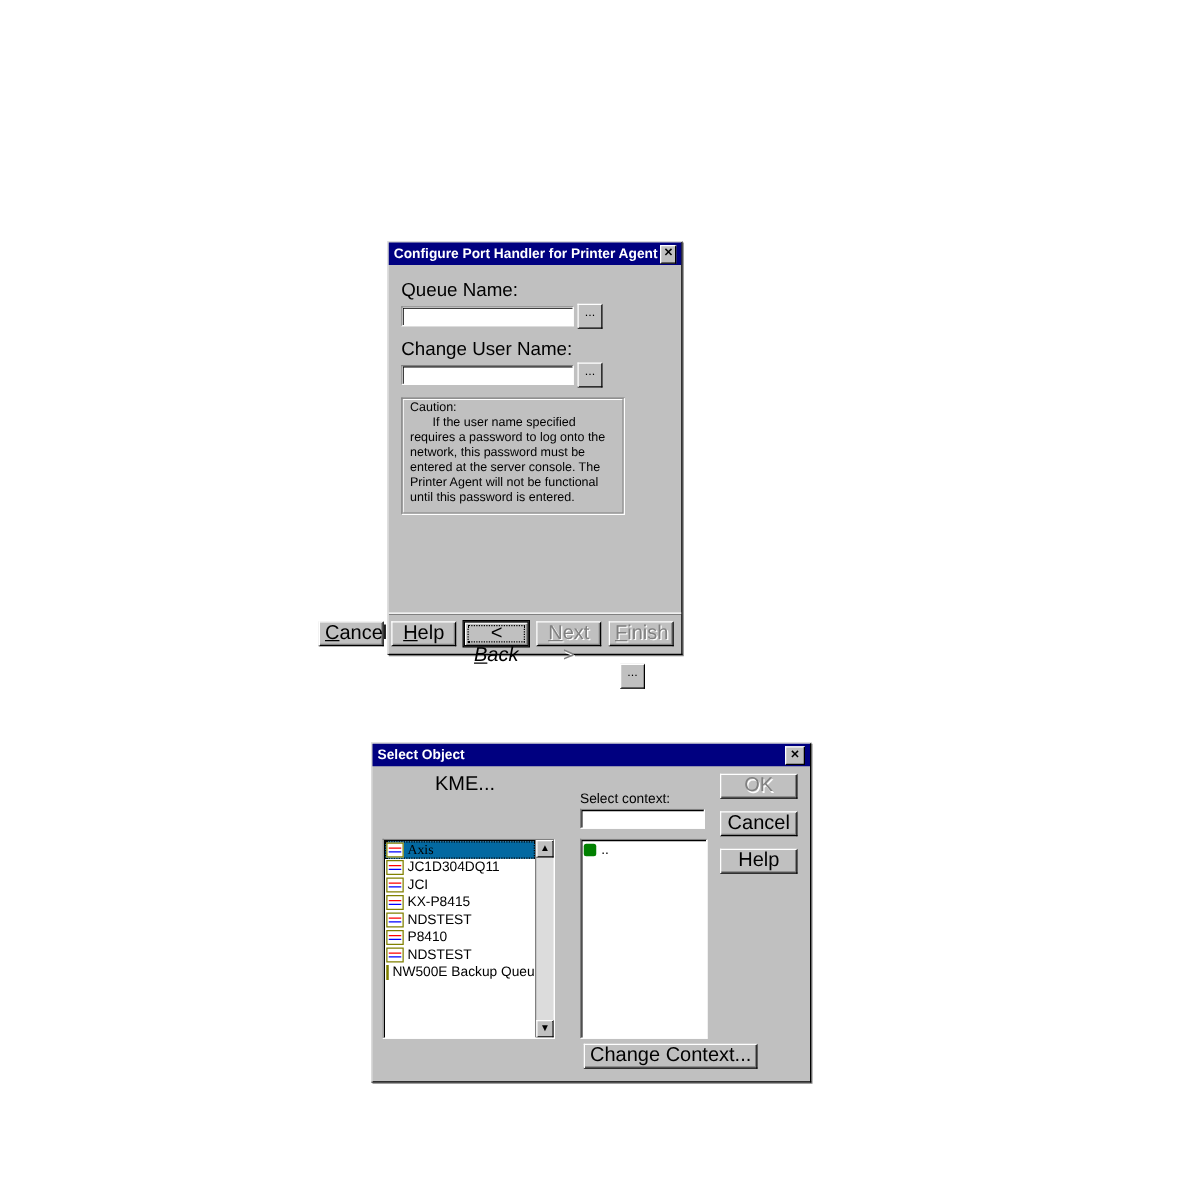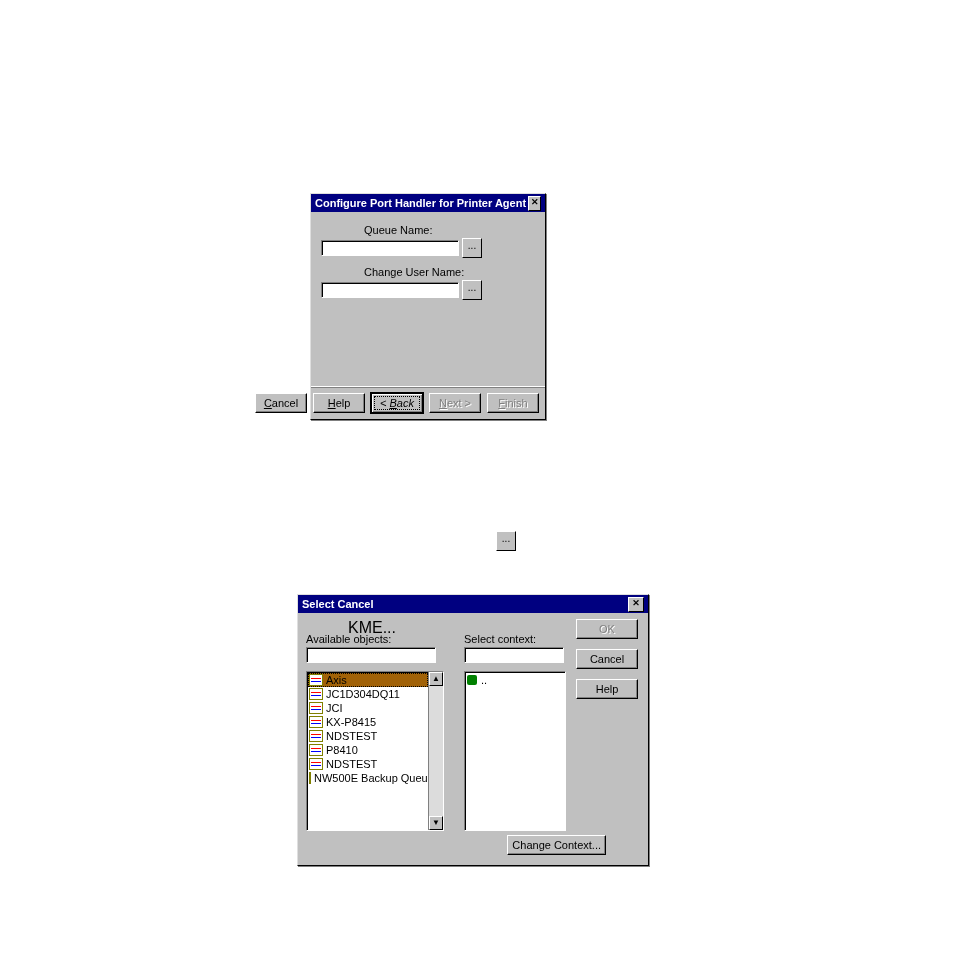--- a/index.html
+++ b/index.html
@@ -48,24 +48,23 @@
     text-align: center;
     color: #000;
     font-family: Arial, sans-serif;
     font-weight: bold;
     cursor: default;
   }
   .dialog-body {
     padding: 8px 10px;
   }
   .field-label {
-    font-size: 11px;
+    font-size: 15px;
     margin-bottom: 2px;
     margin-top: 4px;
-    margin-left: 43px;
   }
   .text-input-row {
     display: flex;
     align-items: center;
     margin-bottom: 8px;
   }
   .text-input {
     background: #fff;
     border: 1px solid #808080;
     border-right: 1px solid #fff;
@@ -110,21 +109,21 @@
     gap: 6px;
   }
   .btn {
     min-width: 52px;
     height: 20px;
     background: #c0c0c0;
     border: 1px solid #000;
     border-top: 1px solid #fff;
     border-left: 1px solid #fff;
     box-shadow: inset -1px -1px 0 #808080;
-    font-size: 11px;
+    font-size: 16px;
     text-align: center;
     line-height: 18px;
     cursor: default;
     padding: 0 4px;
     box-sizing: border-box;
   }
   .btn.disabled {
     color: #808080;
     text-shadow: 1px 1px 0 #fff;
   }
@@ -163,23 +162,24 @@
     font-size: 11px;
   }
   .list-row {
     display: flex;
     align-items: center;
     height: 14px;
     padding: 0 1px;
     white-space: nowrap;
   }
   .list-row.selected {
-    background: #a16207;
+    background: #0369a1;
     outline: 1px dotted #000;
     outline-offset: -1px;
+    font-family: Liberation Serif, serif;
   }
   .obj-icon {
     width: 14px;
     height: 12px;
     margin-right: 3px;
     display: inline-block;
     background: #fff;
     border: 1px solid #808000;
     position: relative;
     box-sizing: border-box;
@@ -256,53 +256,53 @@
       <input class="text-input" style="width: 138px;" value="">
       <div class="browse-btn">...</div>
     </div>
 
     <div class="field-label">Change User Name:</div>
     <div class="text-input-row">
       <input class="text-input" style="width: 138px;" value="">
       <div class="browse-btn">...</div>
     </div>
 
+    <div class="groupbox" style="width:165px;">
+      <div class="groupbox-title">Caution:</div>
+      <div style="text-indent:18px;">If the user name specified requires a password to log onto the network, this password must be entered at the server console. The Printer Agent will not be functional until this password is entered.</div>
+    </div>
 
     <div style="height:70px;"></div>
   </div>
   <div class="button-row">
     <div class="btn"><span class="u">C</span>ancel</div>
     <div class="btn"><span class="u">H</span>elp</div>
     <div class="btn default">&lt; <span class="u">B</span>ack</div>
     <div class="btn disabled"><span class="u">N</span>ext &gt;</div>
     <div class="btn disabled"><span class="u">F</span>inish</div>
   </div>
 </div>
 
 <div class="mid-browse browse-btn" style="left:493px; top:531px;">...</div>
 
 <div class="dialog" style="left:297px; top:594px; width:350px; height:270px;">
   <div class="titlebar">
-    <span class="title-text">Select Cancel</span>
+    <span class="title-text">Select Object</span>
     <div class="close-btn">✕</div>
   </div>
 
   <div style="position:relative; height:250px;">
     <div class="context-line" style="position:absolute; left:8px; top:4px;">KME...</div>
 
     <div class="side-buttons" style="top:6px;">
       <div class="btn disabled">OK</div>
       <div class="btn">Cancel</div>
       <div class="btn">Help</div>
     </div>
 
-    <div style="position:absolute; left:8px; top:20px; width:130px;">
-      <div class="panel-label">Available objects:</div>
-      <input class="text-input" style="width: 130px;" value="">
-    </div>
 
     <div style="position:absolute; left:166px; top:20px; width:100px;">
       <div class="panel-label">Select context:</div>
       <input class="text-input" style="width: 100px;" value="">
     </div>
 
     <div class="listbox" style="position:absolute; left:8px; top:58px; width:136px; height:158px;">
       <div class="listbox-inner" style="margin-right:14px;">
         <div class="list-row selected">
             <span class="obj-icon"></span>

